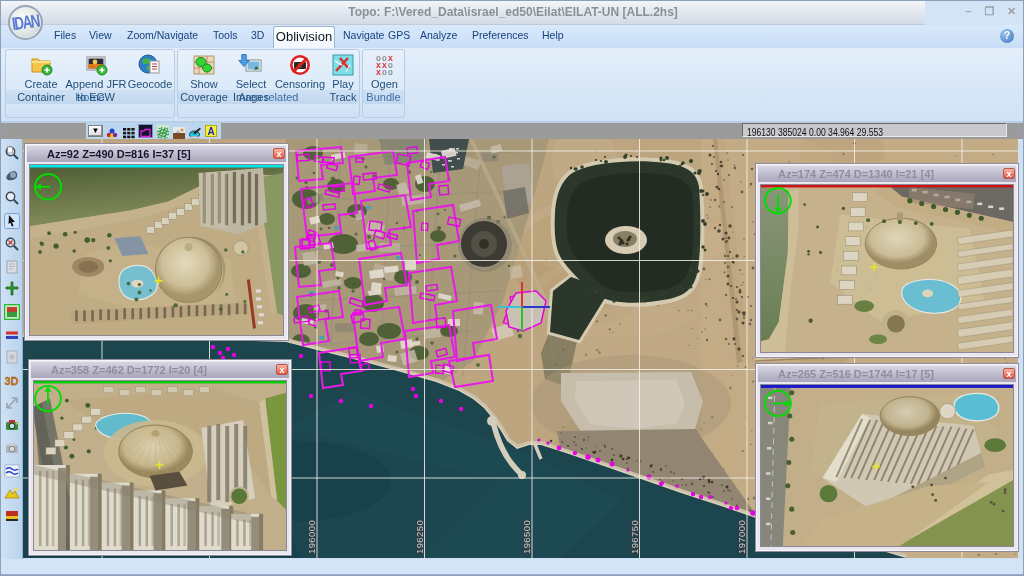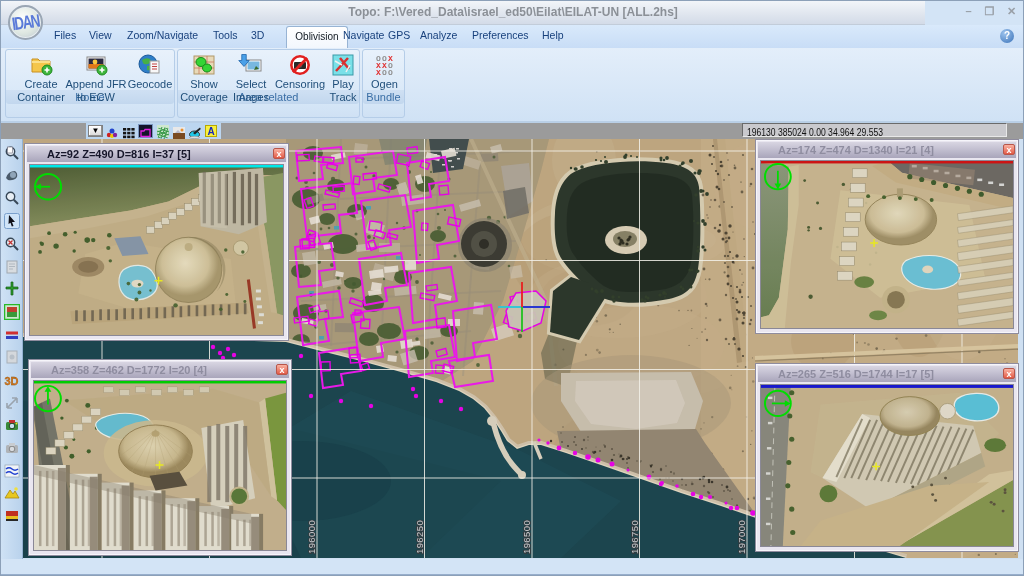--- a/index.html
+++ b/index.html
@@ -8,21 +8,21 @@
 
 #titlebar{position:absolute;left:0;top:0;width:924px;height:24px;background:linear-gradient(#f2f5f9,#dfe5ee 60%,#d3dbe8);border-bottom:1px solid #c2ccd9}
 #title-text{position:absolute;left:0;top:4px;width:1024px;text-align:center;font-size:12px;font-weight:bold;color:#8b9097}
 .winbtn{position:absolute;top:4px;width:15px;height:13px;color:#9aa0a8;font-size:11px;font-weight:bold;text-align:center;line-height:13px}
 
 #logo{position:absolute;left:7px;top:4px;width:35px;height:35px;border-radius:50%;background:radial-gradient(circle at 40% 35%,#fdfefd,#dfe8e2 55%,#b9c4cf);border:2px solid #9aa6b4;box-shadow:inset 0 0 0 1px #e8eef2;z-index:60}
 #logo span{position:absolute;left:0px;top:7px;width:31px;text-align:center;font-size:14px;font-weight:bold;color:#5a7ad8;transform:rotate(-8deg) scaleY(1.3) scaleX(0.95);letter-spacing:-1.5px}
 
 #menubar{position:absolute;left:0;top:24px;width:1024px;height:23px;background:linear-gradient(#d9e9fb,#c8ddf6)}
 .menuitem{position:absolute;top:4px;font-size:10.5px;color:#17407c}
-#obliv{position:absolute;left:285px;top:1px;width:62px;height:22px;background:linear-gradient(#ffffff,#f2f7fd);border:1px solid #98b4d4;border-bottom:none;border-radius:3px 3px 0 0;text-align:center;font-size:10px;color:#101820;line-height:20px}
+#obliv{position:absolute;left:272px;top:1px;width:62px;height:22px;background:linear-gradient(#ffffff,#f2f7fd);border:1px solid #98b4d4;border-bottom:none;border-radius:3px 3px 0 0;text-align:center;font-size:13px;color:#101820;line-height:20px}
 #helpbtn{position:absolute;left:999px;top:4px;width:14px;height:14px;border-radius:50%;background:radial-gradient(circle at 35% 30%,#9ec4ee,#3a72b8);color:#fff;font-size:10px;font-weight:bold;text-align:center;line-height:14px}
 
 #ribbon{position:absolute;left:0;top:47px;width:1024px;height:73px;background:linear-gradient(#e3eefa,#d0e2f5)}
 .rgroup{position:absolute;top:1px;height:69px;background:linear-gradient(#e8f1fb,#d8e8f8 70%,#cfe1f4);border:1px solid #b5cde8;border-radius:3px}
 .rlabel{position:absolute;left:0;bottom:13px;width:100%;height:14px;background:linear-gradient(#cfe0f3,#c2d7ee);border-radius:0 0 3px 3px;text-align:center;font-size:11px;color:#3a6ea5;line-height:14px}
 .rbtn{position:absolute;top:3px;text-align:center;font-size:11px;color:#1f4e79;line-height:12.5px}
 .rbtn svg{display:block;margin:0 auto 1px}
 
 #toolrow{position:absolute;left:0;top:120px;width:1024px;height:18px;background:linear-gradient(#b9cfe6,#b9cfe6) 0 0/1024px 2px no-repeat,#9b9b9b}
 #toolrow .bluepanel{position:absolute;left:85px;top:2px;width:135px;height:16px;background:#bcd6f0}
@@ -1437,21 +1437,21 @@
 <rect x="150" y="9" width="10" height="6" fill="#ddd5c0" stroke="#9a8e74" stroke-width="0.4" opacity="0.85"></rect>
 <rect x="166" y="6" width="10" height="6" fill="#ddd5c0" stroke="#9a8e74" stroke-width="0.4" opacity="0.85"></rect>
 <rect width="253" height="173" fill="#55482f" opacity="0.05"></rect>
 <rect x="0" y="0" width="253" height="2.5" fill="#00cc00"></rect>
 <circle cx="14" cy="18" r="13" fill="none" stroke="#00dd00" stroke-width="2"></circle>
             <line x1="14" y1="24" x2="14" y2="10" stroke="#00dd00" stroke-width="1.8"></line>
             <path d="M14,5 l-3.4,6 h6.8 Z" fill="#00dd00"></path>
 <path d="M122,86 h8 M126,82 v8" stroke="#e8e820" stroke-width="1.5"></path>
 </svg></div>
       </div>
-<div class="vp" style="left:754px;top:0;width:264px;height:195px">
+<div class="vp" style="left:754px;top:24px;width:264px;height:195px">
         <div class="vptitle" style="color:#8f8da0">Az=174 Z=474 D=1340 I=21 [4]</div>
         <div class="vpclose">x</div>
         <div class="vpimg" style="top:20px;height:169px"><svg width="100%" height="100%" viewBox="0 0 254 171" preserveAspectRatio="none">
 <rect width="254" height="171" fill="#ccb893"></rect>
 <defs>
               <radialGradient id="dome3" cx="0.45" cy="0.38">
                 <stop offset="0" stop-color="#e8dfc2"></stop>
                 <stop offset="0.75" stop-color="#d2c29c"></stop>
                 <stop offset="1" stop-color="#a3926a"></stop>
               </radialGradient>

